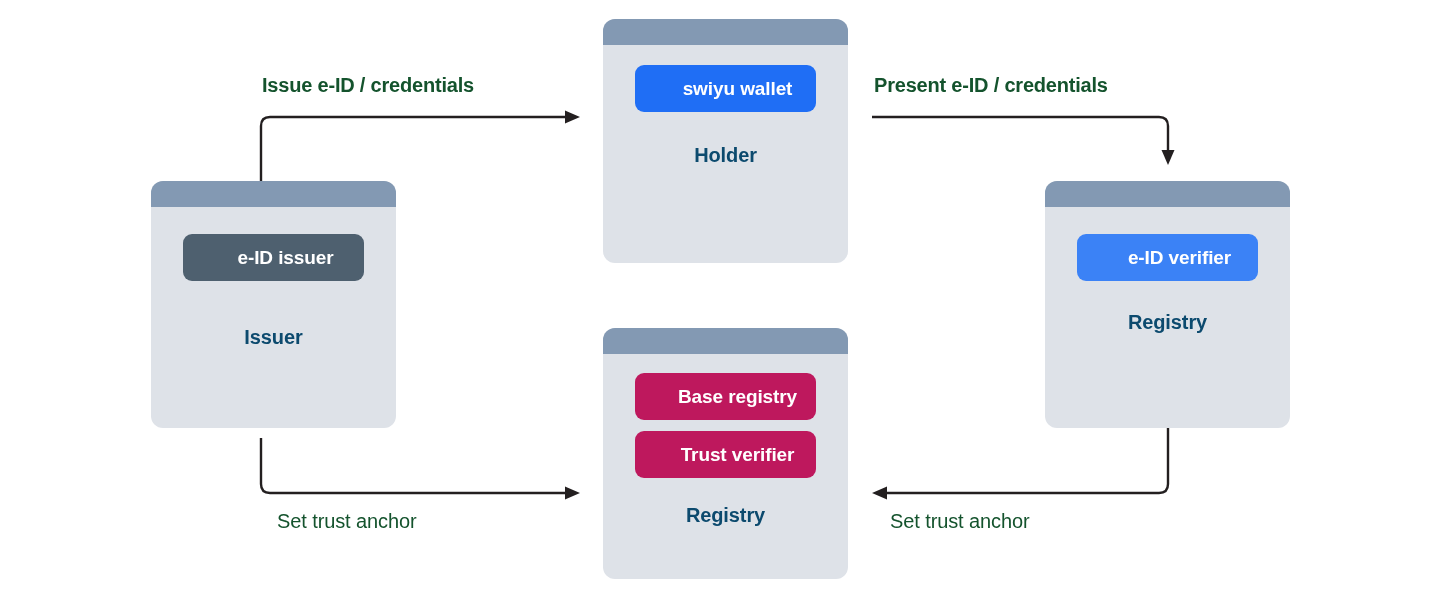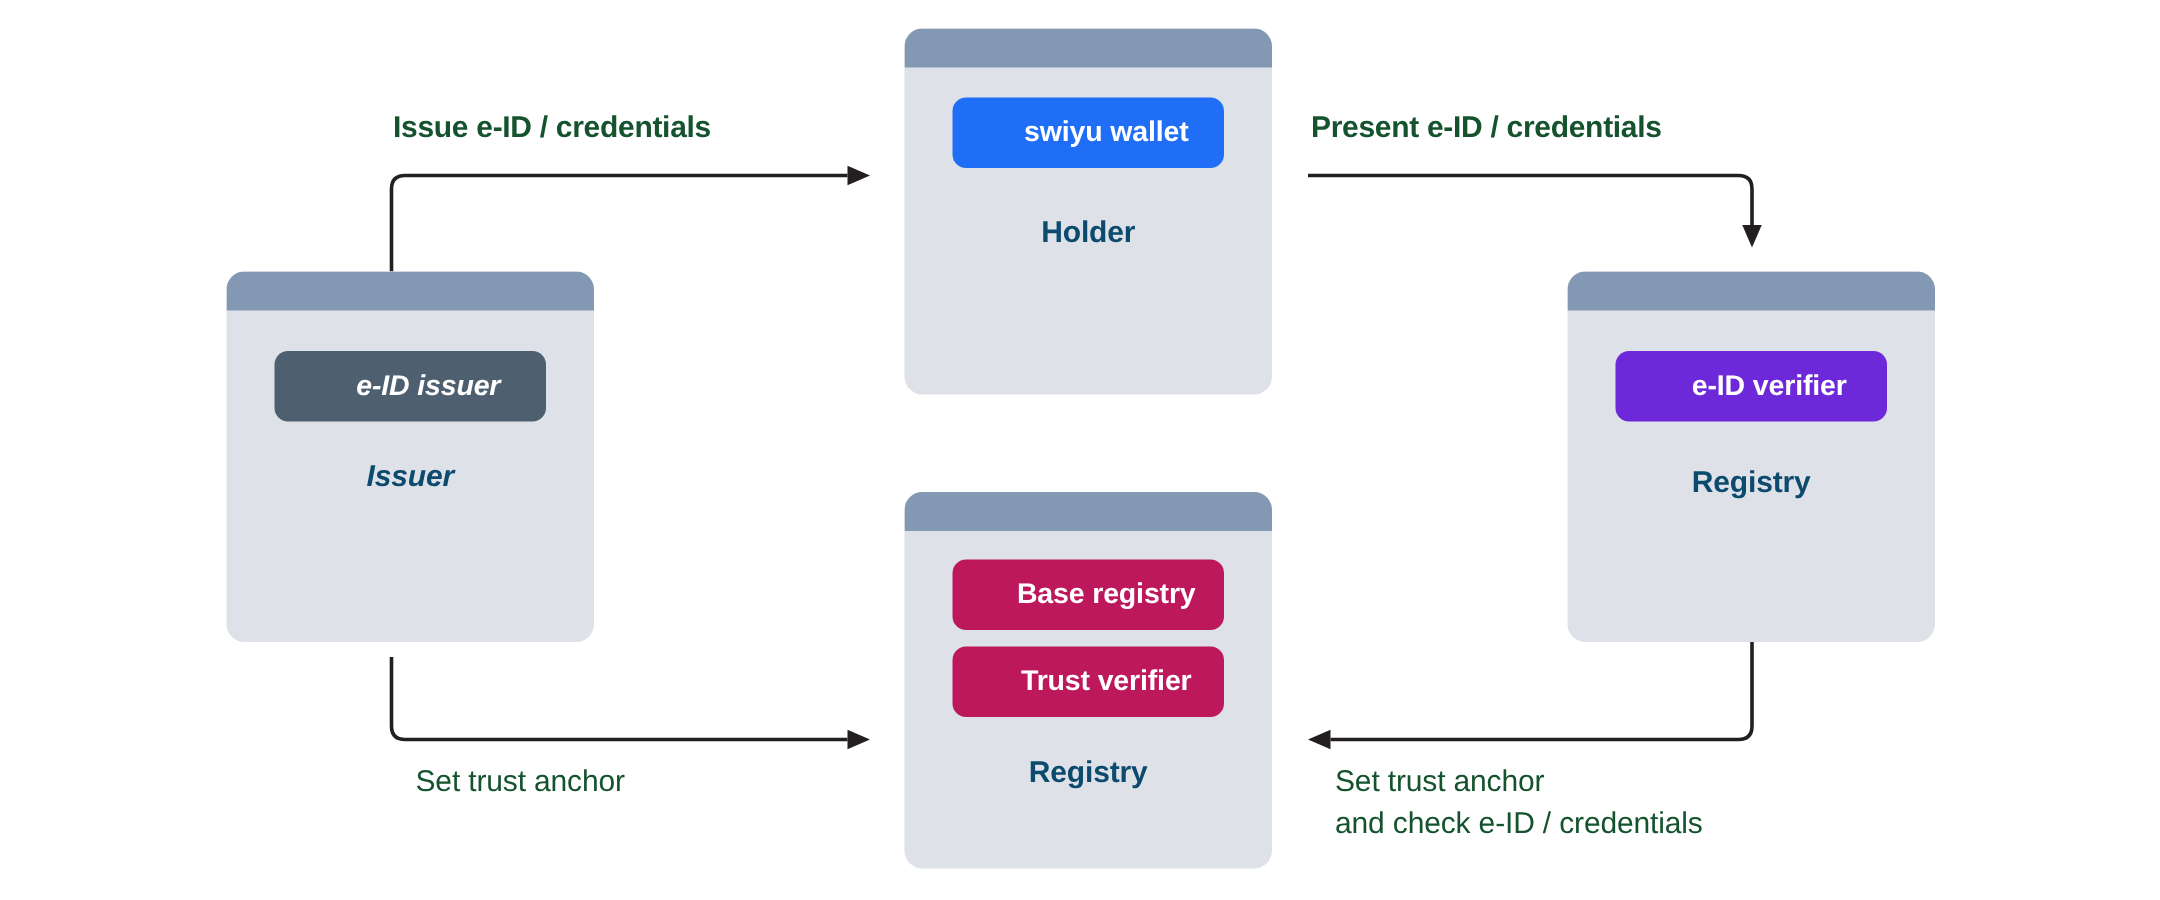--- a/index.html
+++ b/index.html
@@ -58,21 +58,21 @@
     display: flex;
     align-items: center;
     justify-content: center;
     text-align: center;
     height: 47px;
     width: 181px;
     padding-left: 24px;
   }
   .pill-issuer  { background: #4e606f; }
   .pill-wallet  { background: #1f6ef5; }
-  .pill-verifier{ background: #6d28d9; }
+  .pill-verifier{ background: #3b82f6; }
   .pill-registry{ background: #be185d; }
 
   
   .role-label {
     font-size: 20px;
     font-weight: bold;
     color: #0c4a6e;
     text-align: center;
     letter-spacing: -0.1px;
   }
@@ -140,27 +140,26 @@
   </svg>
 
   <div class="arrow-label bold" style="left:262px; top:72px;">Issue e-ID / credentials</div>
 
   <div class="arrow-label bold" style="left:874px; top:72px;">Present e-ID / credentials</div>
 
   <div class="arrow-label regular" style="left:277px; top:508px;">Set trust anchor</div>
 
   <div class="arrow-label regular" style="left:890px; top:508px;">Set trust anchor</div>
 
-  <div class="arrow-label regular" style="left:890px; top:536px;">and check e-ID / credentials</div>
 
   <div class="card" style="left:151px; top:181px; width:245px; height:247px;">
     <div class="card-header"></div>
     <div class="card-body">
-      <div class="pill pill-issuer" style="margin-top:27px;font-style:italic;">e-ID issuer</div>
-      <div class="role-label" style="margin-top:26px;font-style:italic;">Issuer</div>
+      <div class="pill pill-issuer" style="margin-top:27px;">e-ID issuer</div>
+      <div class="role-label" style="margin-top:45px;">Issuer</div>
     </div>
   </div>
 
   <div class="card" style="left:603px; top:19px; width:245px; height:244px;">
     <div class="card-header"></div>
     <div class="card-body">
       <div class="pill pill-wallet" style="margin-top:20px;">swiyu wallet</div>
       <div class="role-label" style="margin-top:32px;">Holder</div>
     </div>
   </div>

